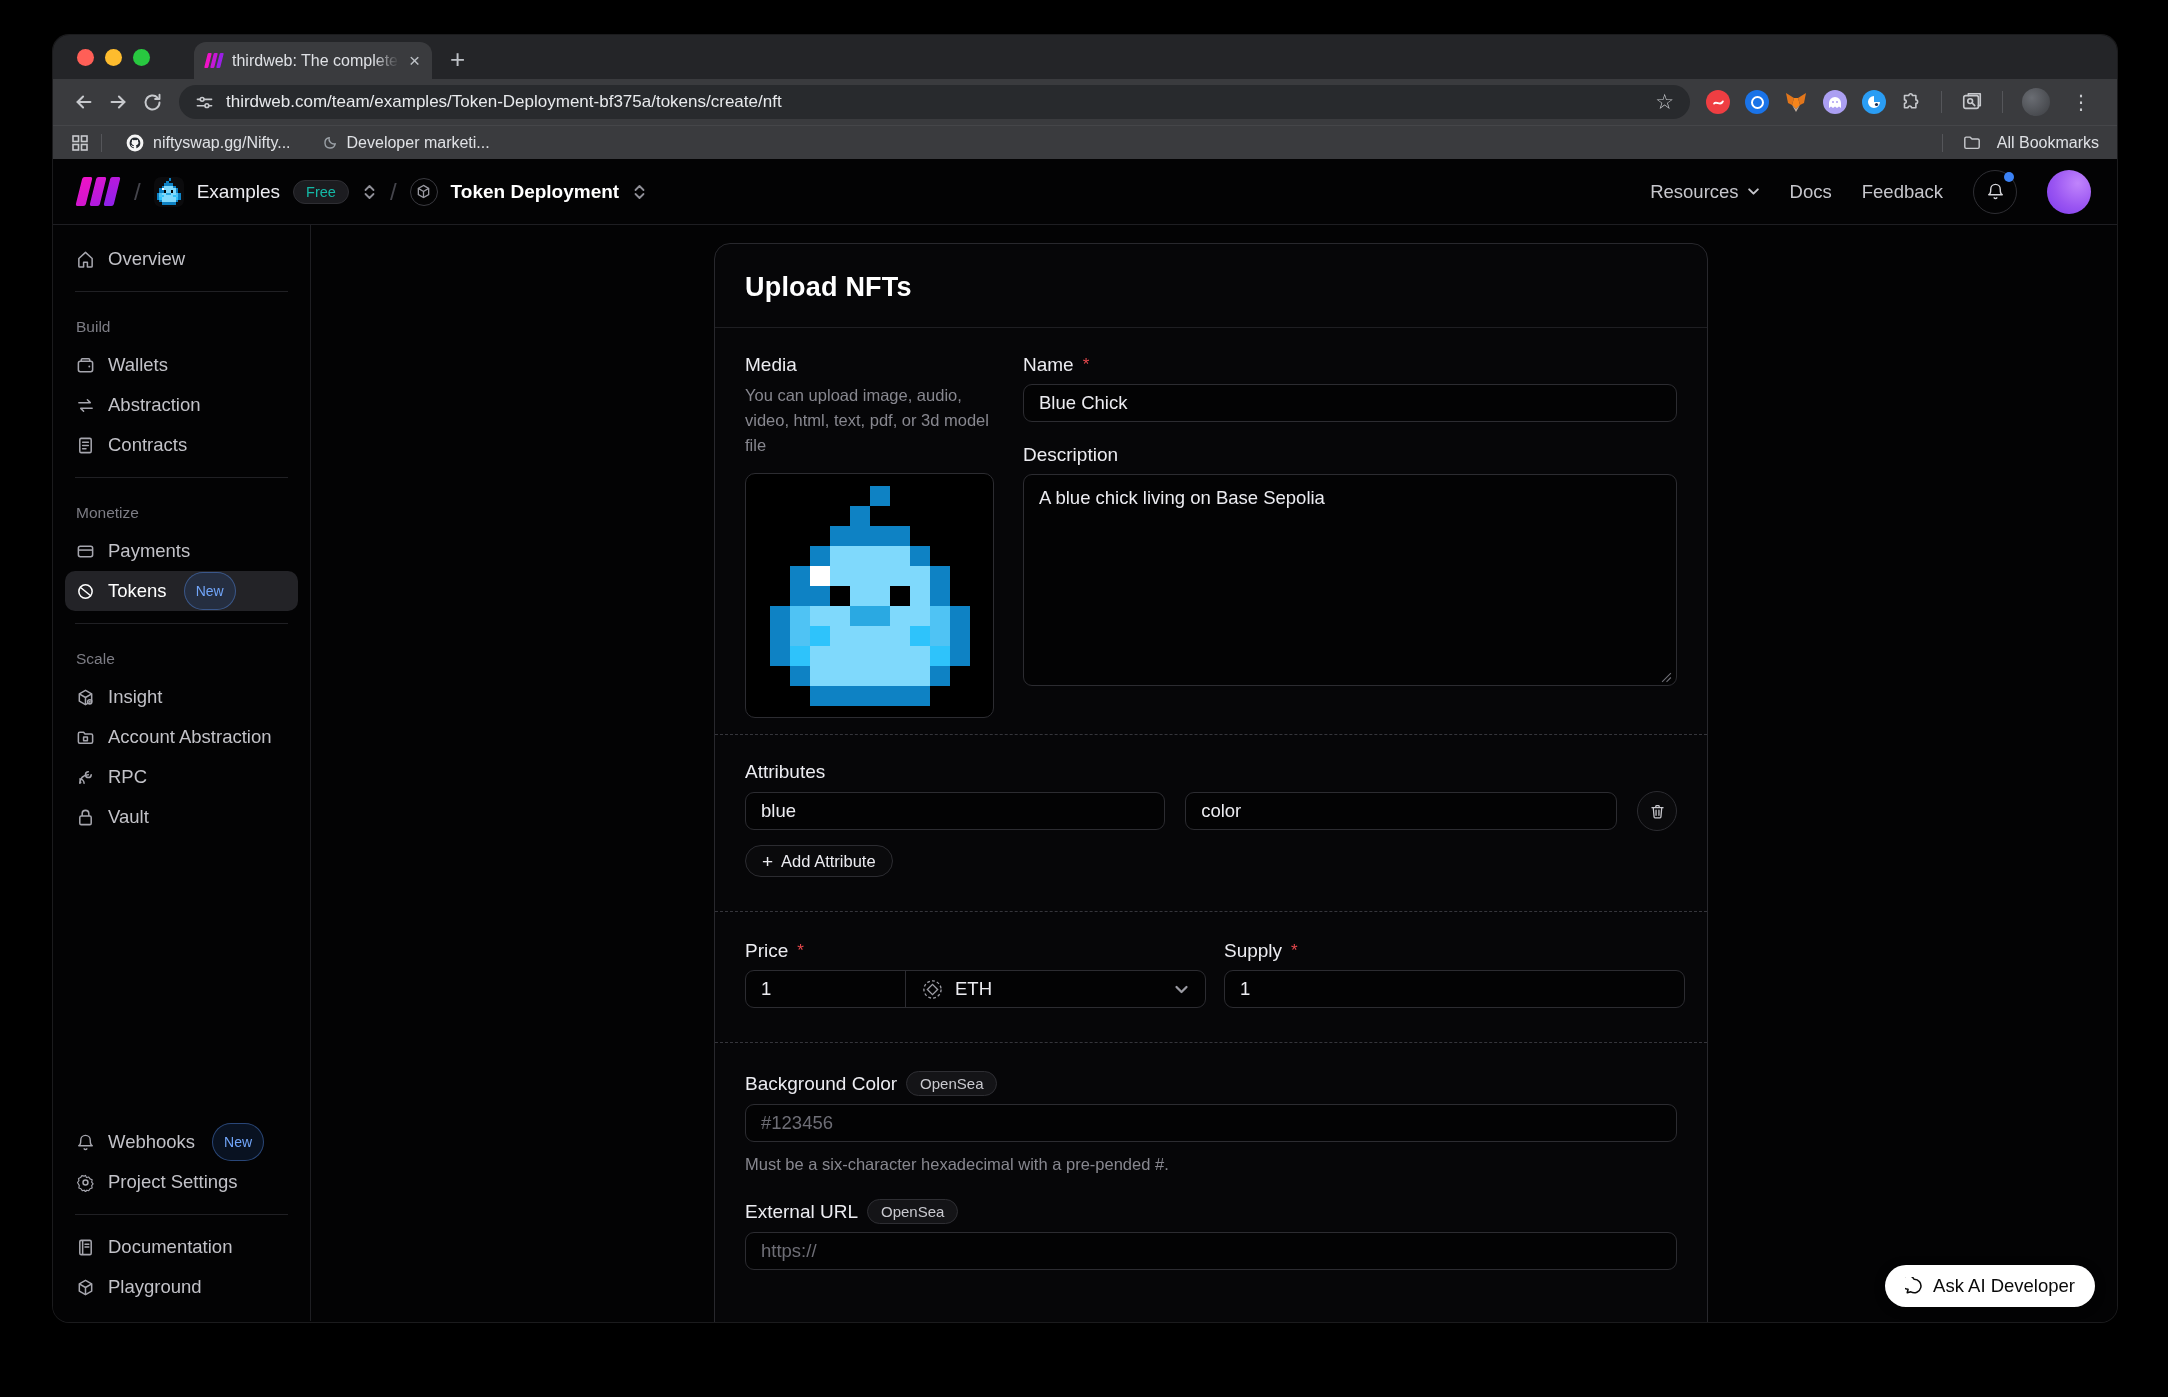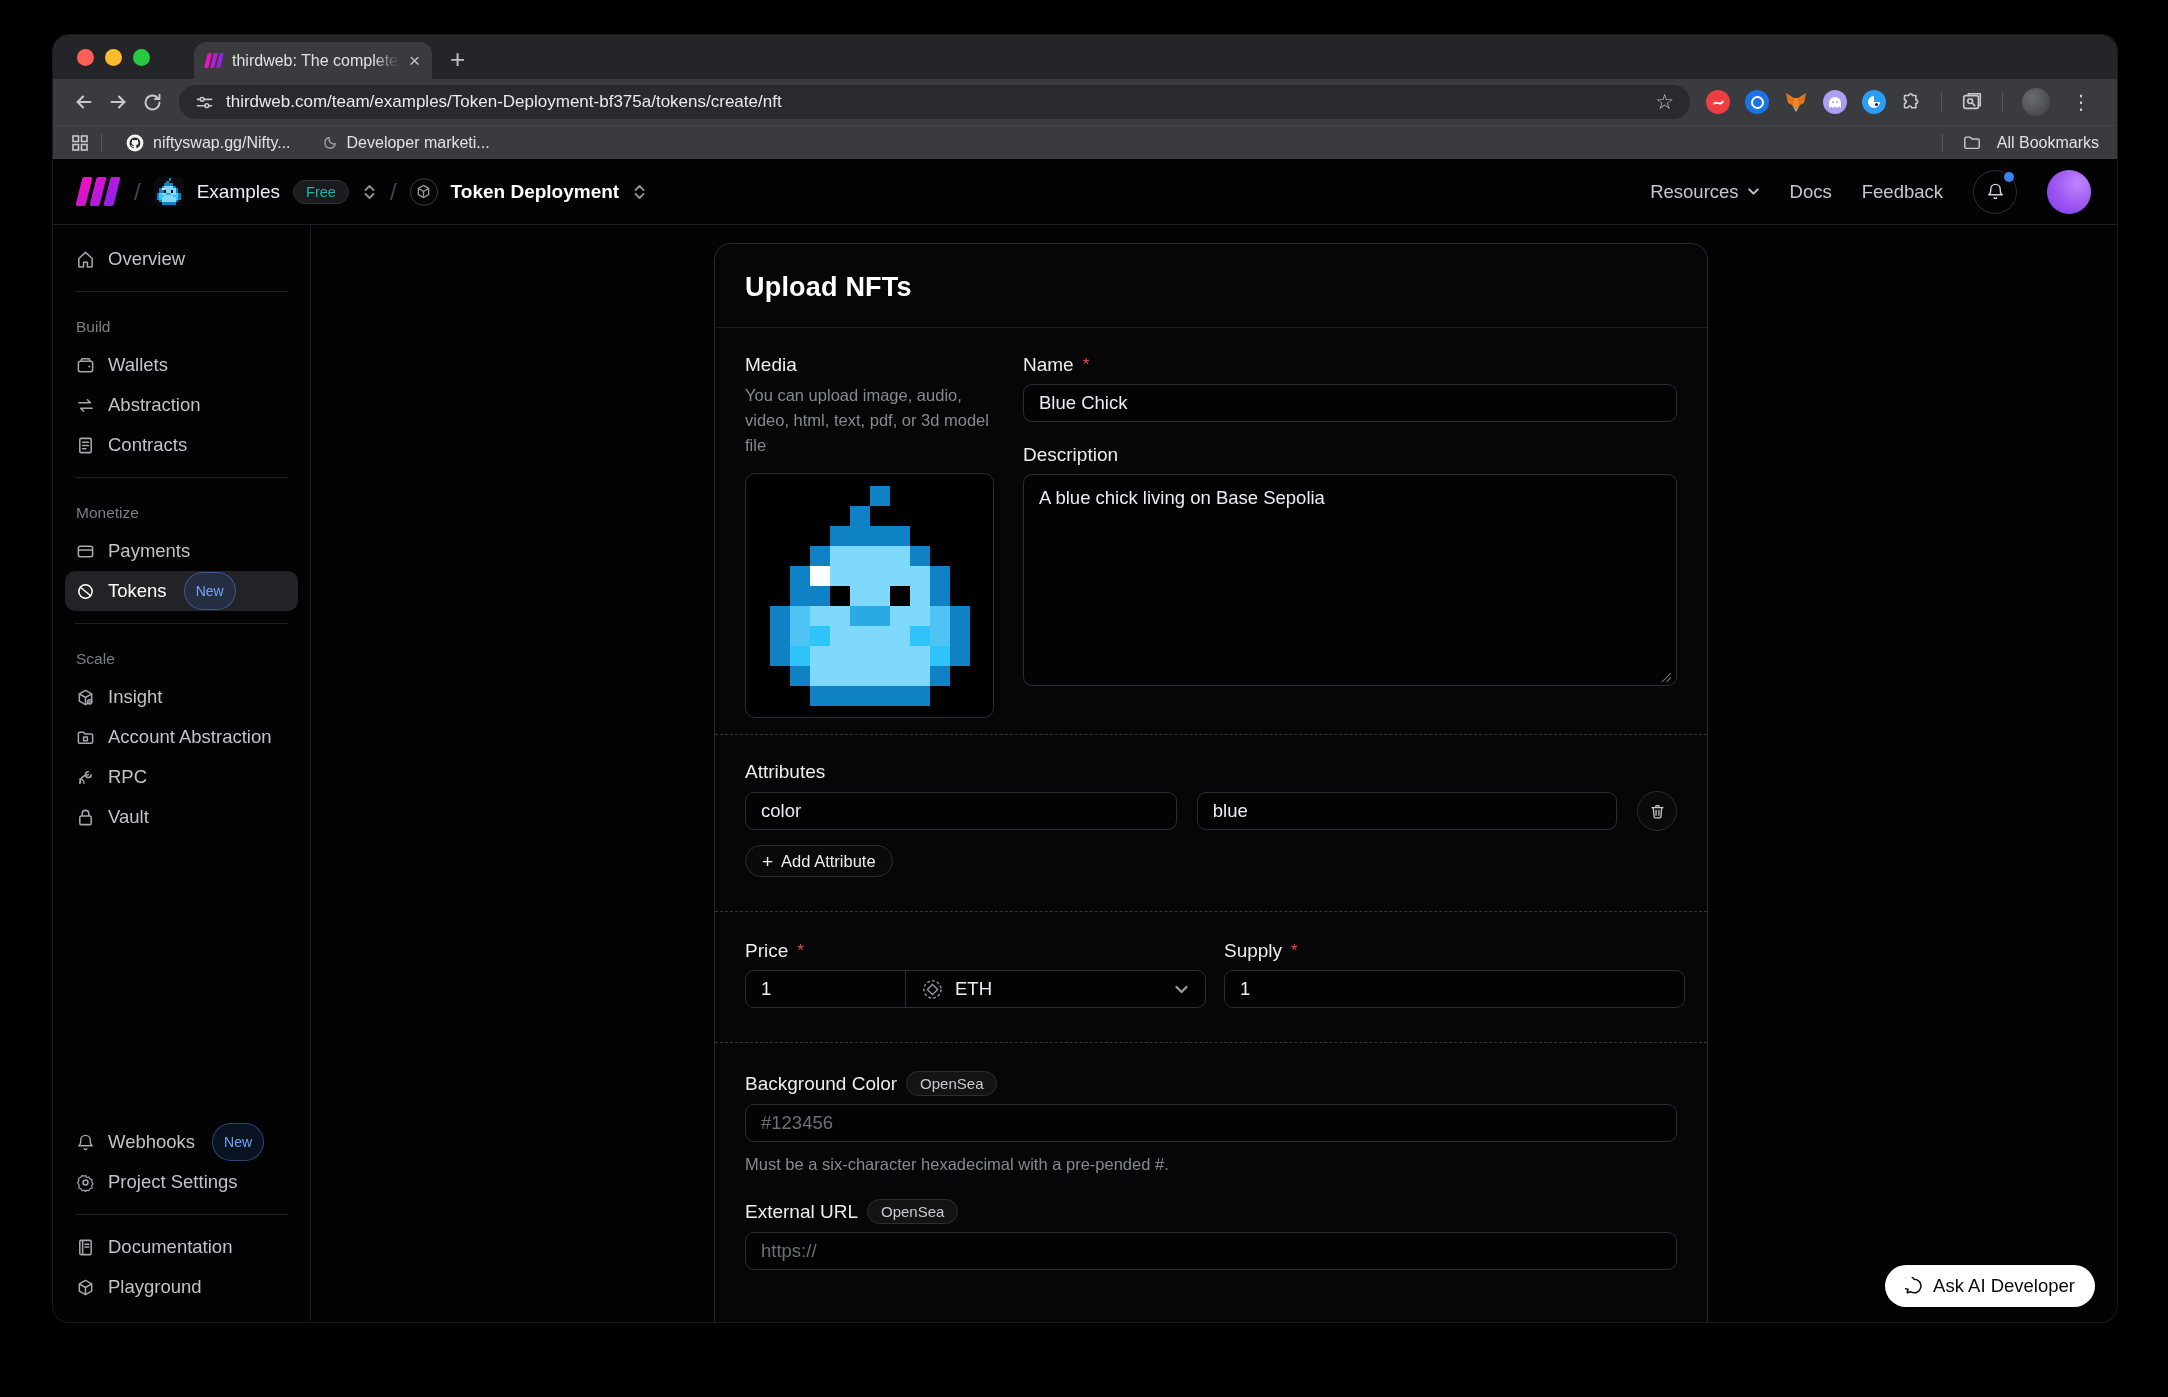--- a/index.html
+++ b/index.html
@@ -706,22 +706,22 @@
                     </svg>
                 </div>
               </div>
             </div>
 
             <div class="divider-dashed mt16"></div>
 
             
             <div class="flabel mt26">Attributes</div>
             <div class="attr-row">
+              <input class="tw-input attr-val" value="blue" style="">
               <input class="tw-input attr-name" value="color" style="">
-              <input class="tw-input attr-val" value="blue" style="">
               <span class="trash-btn">
                 <svg width="17" height="17" viewBox="0 0 20 20" fill="none" stroke="currentColor" stroke-width="1.5" stroke-linecap="round" stroke-linejoin="round">
                     <path d="M3.5 5.5h13M8 5.5V4a1 1 0 0 1 1-1h2a1 1 0 0 1 1 1v1.5M5 5.5l1 11a1 1 0 0 0 1 .9h6a1 1 0 0 0 1-.9l1-11"></path>
                     <path d="M8.3 8.5v6M11.7 8.5v6"></path>
                   </svg>
               </span>
             </div>
             <div class="add-attr">
               <span class="add-plus">+</span>
               <span>Add Attribute</span>

